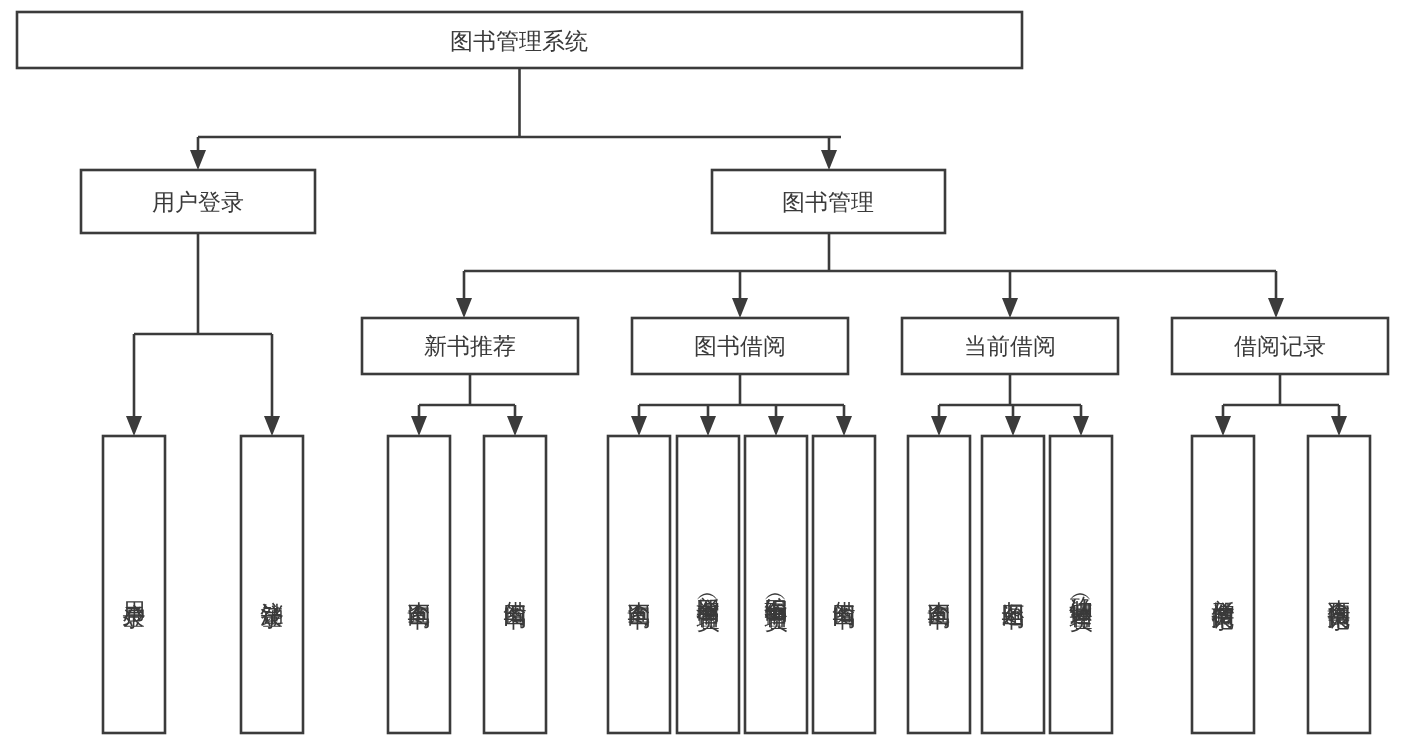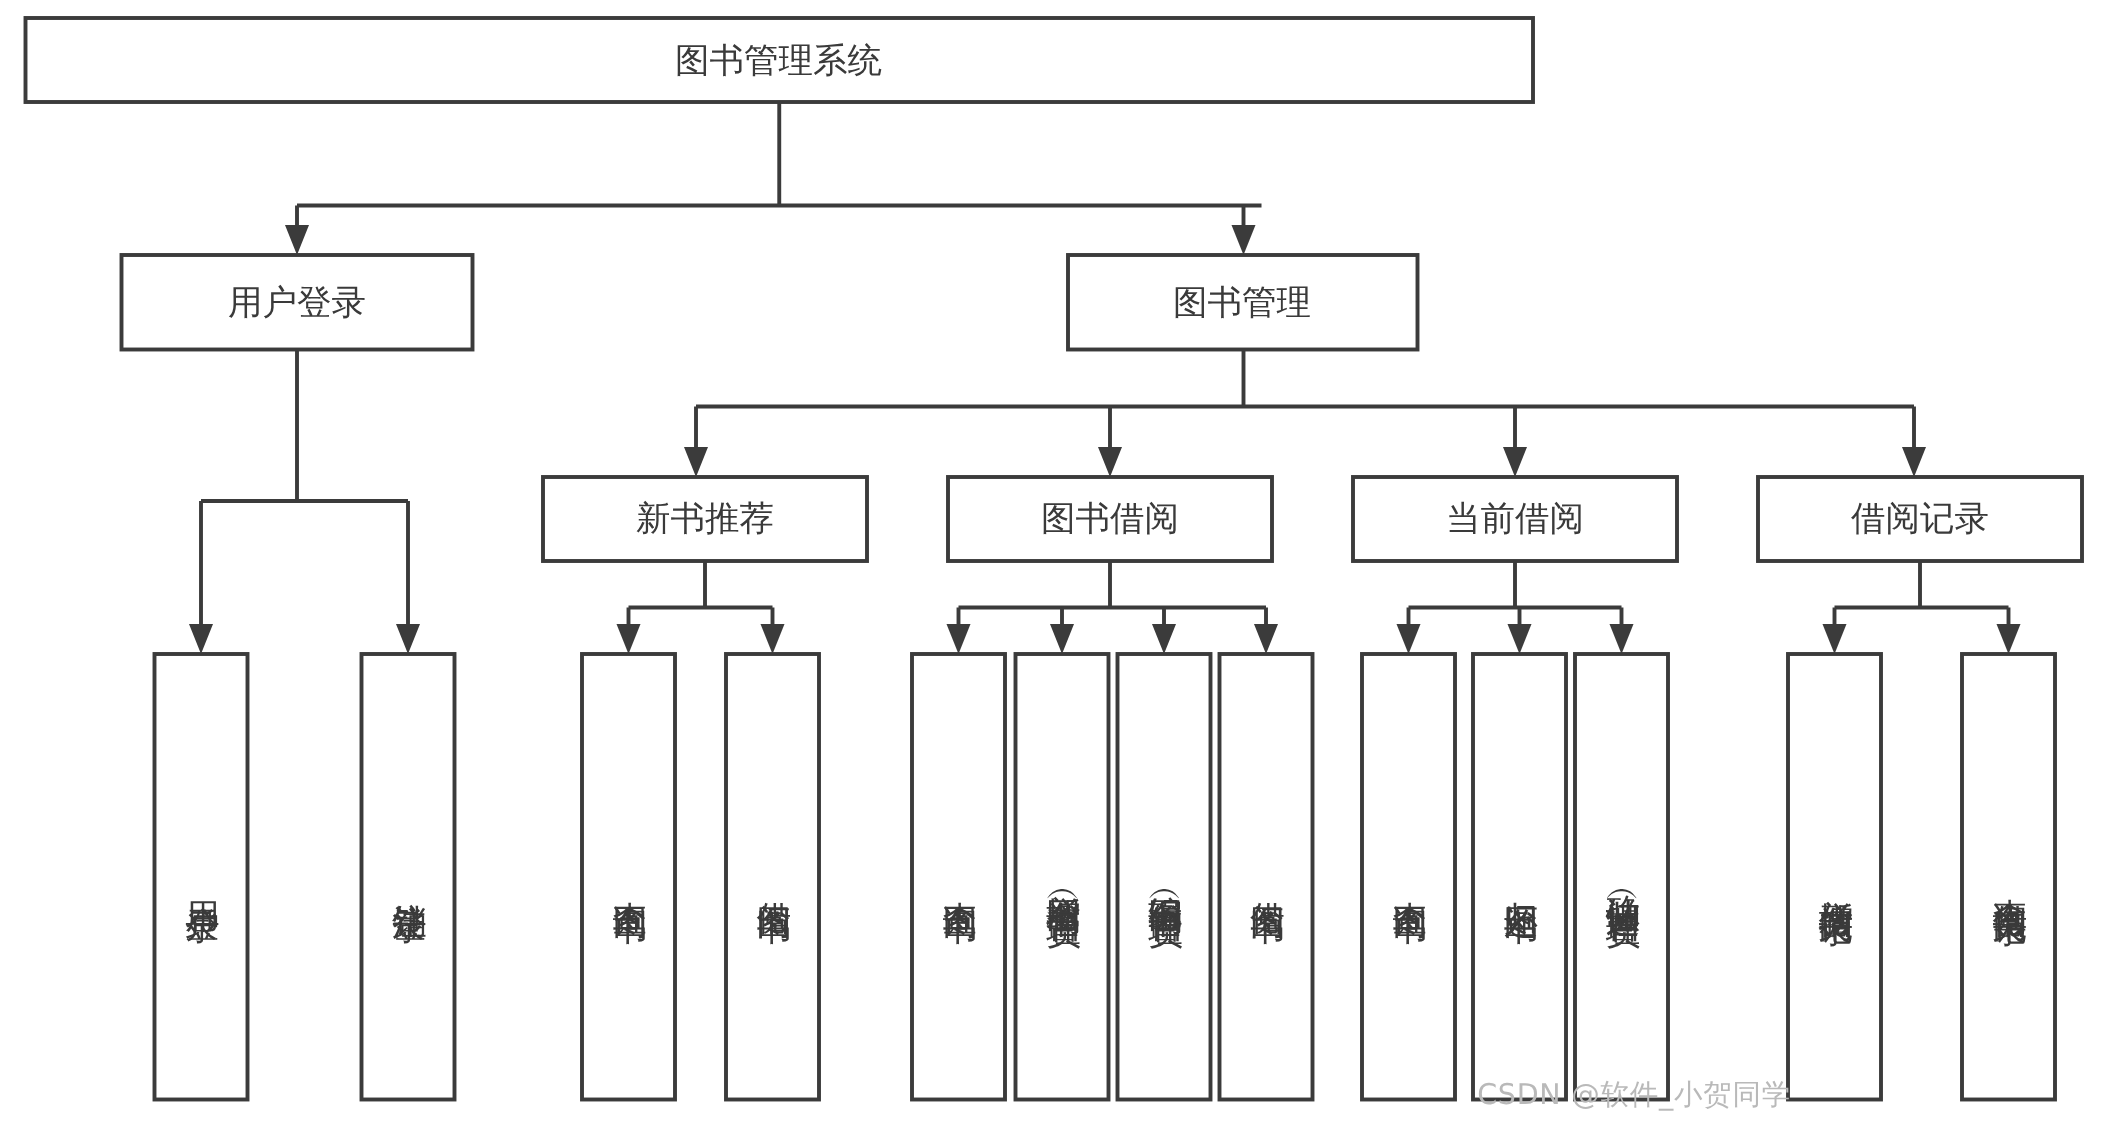--- a/index.html
+++ b/index.html
@@ -188,14 +188,13 @@
       <div class="label-vert" style="left: 677px; top: 450px; width: 62px; height: 273px; align-items: center;">新增图书（管理员）</div>
       <div class="label-vert" style="left: 745px; top: 450px; width: 62px; height: 273px; align-items: center;">编辑图书（管理员）</div>
       <div class="label-vert" style="left: 813px; top: 450px; width: 62px; height: 273px; align-items: center;">借阅图书</div>
       <div class="label-vert" style="left: 908px; top: 450px; width: 62px; height: 273px; align-items: center;">查询图书</div>
       <div class="label-vert" style="left: 982px; top: 450px; width: 62px; height: 273px; align-items: center;">归还图书</div>
       <div class="label-vert" style="left: 1050px; top: 450px; width: 62px; height: 273px; align-items: center;">确认归还（管理员）</div>
       <div class="label-vert" style="left: 1192px; top: 450px; width: 62px; height: 273px; align-items: center;">新增借阅记录</div>
       <div class="label-vert" style="left: 1308px; top: 450px; width: 62px; height: 273px; align-items: center;">查询借阅记录</div>
     </div>
 
-  <div class="watermark">CSDN @软件_小贺同学</div>
 </div>
 
 </body></html>

